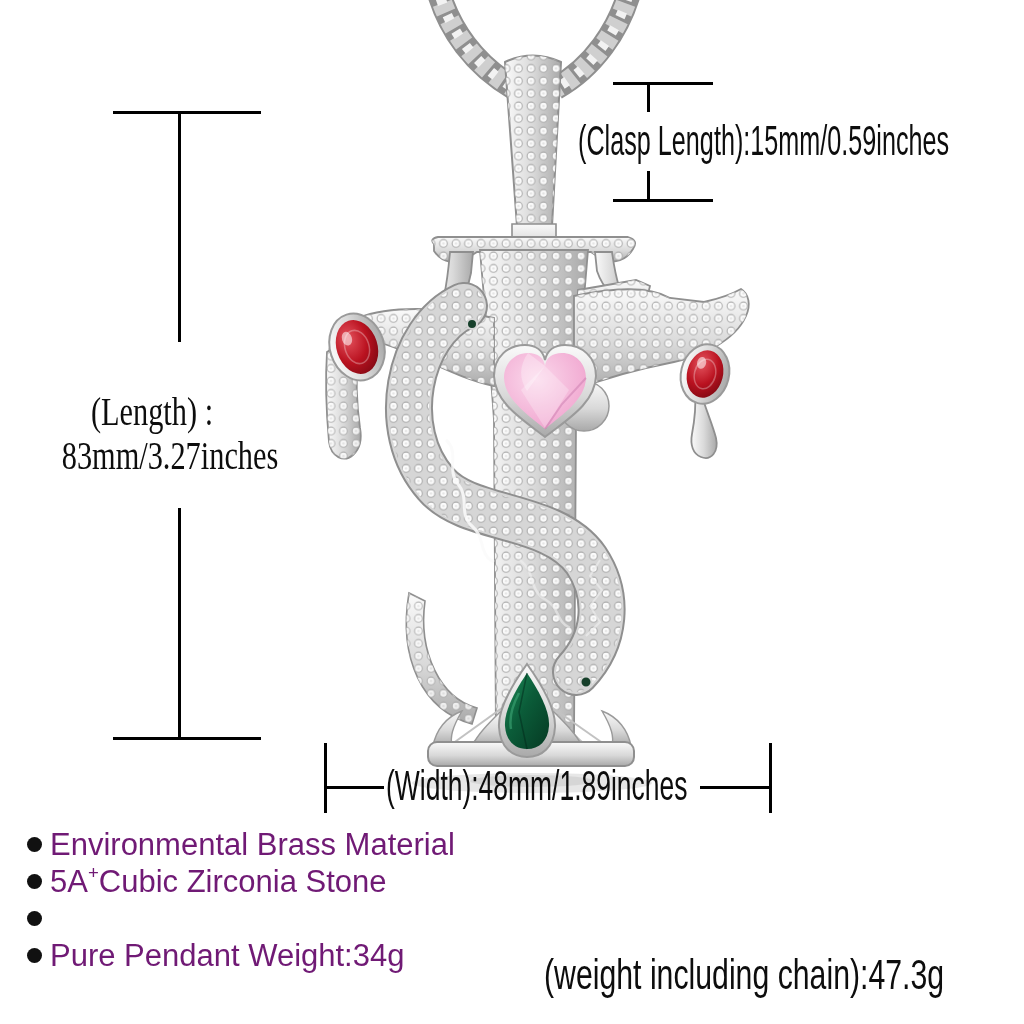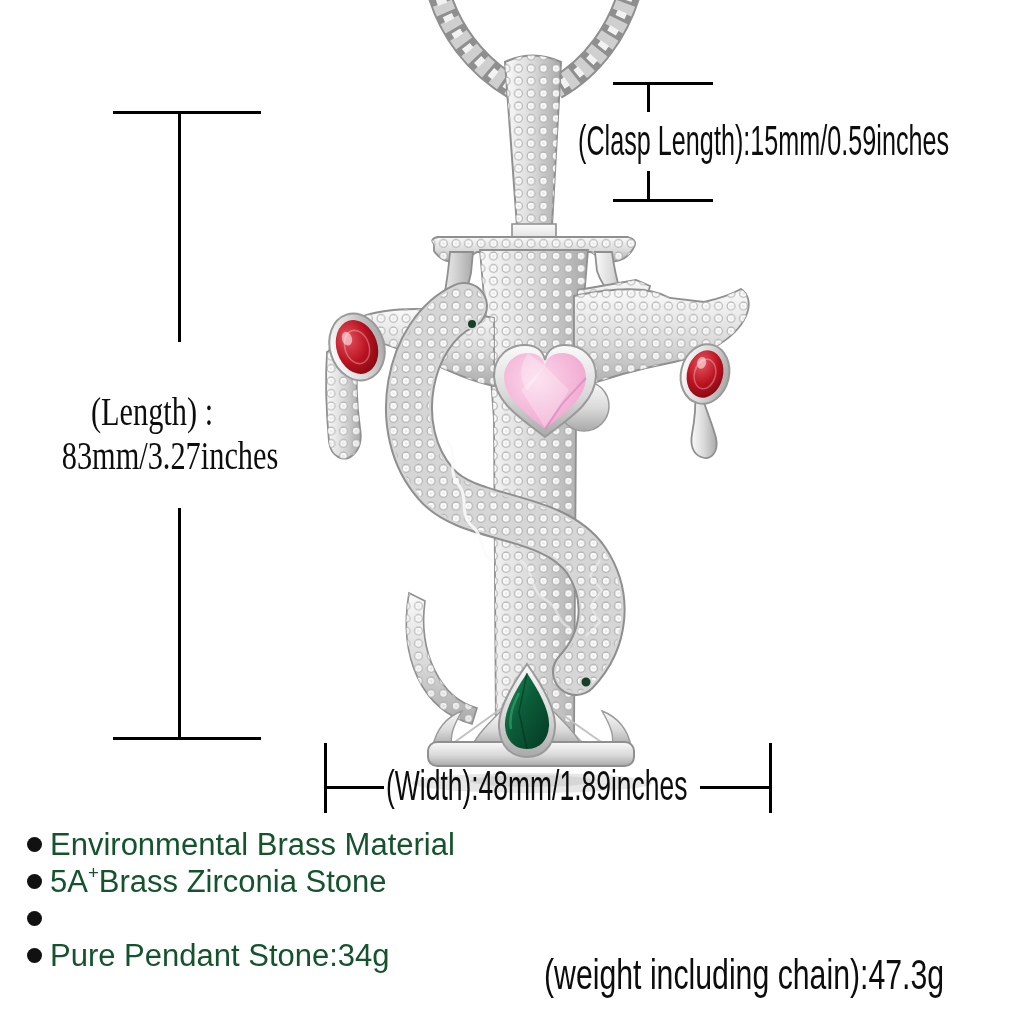--- a/index.html
+++ b/index.html
@@ -8,21 +8,21 @@
   .dim{position:absolute;background:#000000;}
   .ann{position:absolute;white-space:nowrap;font-size:42px;line-height:1.05;color:#0d0d0d;
        transform-origin:left top;}
   .ann-clasp{left:578px;top:119px;transform:scaleX(0.60);}
   .ann-width{left:386px;top:764px;transform:scaleX(0.63);}
   .ann-weight{left:544px;top:953px;transform:scaleX(0.72);}
   .ann-length{position:absolute;left:30px;top:389px;width:244px;text-align:center;white-space:nowrap;
        font-family:"Liberation Serif","DejaVu Serif",serif;font-size:41px;line-height:44px;
        transform:scaleX(0.74);transform-origin:center top;color:#0d0d0d;}
   .features{position:absolute;left:27px;top:826px;}
-  .feature{display:flex;align-items:center;height:37px;font-size:31px;color:#14532d;}
+  .feature{display:flex;align-items:center;height:37px;font-size:31px;color:#701a75;}
   .dot{width:15px;height:15px;border-radius:50%;background:#111;margin-right:8px;flex:0 0 auto;}
   .sup{font-size:0.60em;position:relative;top:-0.45em;}
   svg{position:absolute;left:300px;top:0;width:480px;height:810px;}
 </style>
 </head>
 <body>
 
 <div class="canvas">
 
   <svg viewBox="300 0 480 810" xmlns="http://www.w3.org/2000/svg" xmlns:xlink="http://www.w3.org/1999/xlink">
@@ -220,26 +220,26 @@
 
   <div class="features">
     <div class="feature">
       <span class="dot"></span>
       <span>Environmental Brass Material</span>
     </div>
     <div class="feature">
       <span class="dot"></span>
       <span>5A</span>
       <span class="sup">+</span>
-      <span> Brass Zirconia Stone</span>
-    </div>
-    <div class="feature">
-      <span class="dot"></span>
-    </div>
-    <div class="feature">
-      <span class="dot"></span>
-      <span>Pure Pendant Stone:34g</span>
+      <span> Cubic Zirconia Stone</span>
+    </div>
+    <div class="feature">
+      <span class="dot"></span>
+    </div>
+    <div class="feature">
+      <span class="dot"></span>
+      <span>Pure Pendant Weight:34g</span>
     </div>
   </div>
 
   <div class="ann ann-weight">(weight including chain):47.3g</div>
 
 </div>
 
 </body></html>

